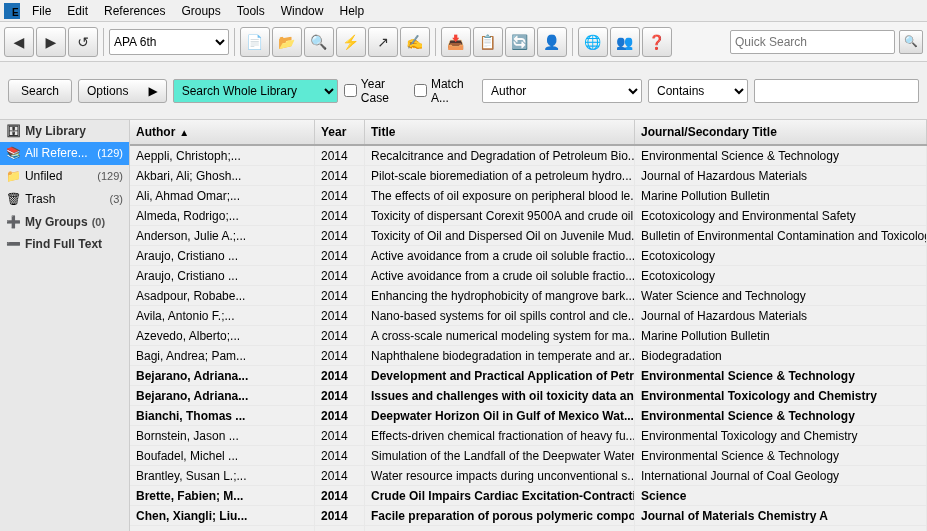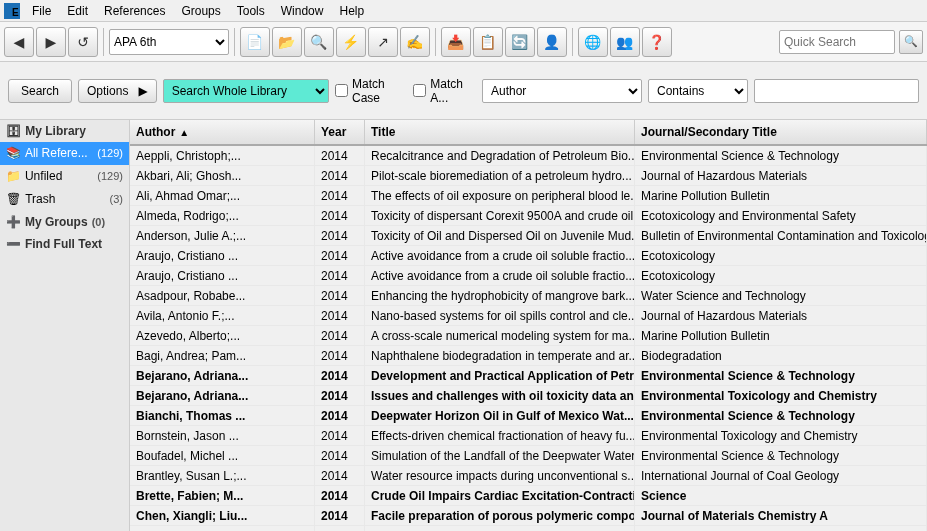--- a/index.html
+++ b/index.html
@@ -65,21 +65,21 @@
       background: #bbb;
       margin: 0 3px;
     }
     .quick-search-area {
       margin-left: auto;
       display: flex; align-items: center;
       gap: 4px;
     }
     .quick-search-input {
       height: 24px;
-      width: 116px;
+      width: 165px;
       border: 1px solid #aaa;
       padding: 0 4px;
       border-radius: 2px;
       background: white;
     }
     .search-go-btn {
       width: 24px; height: 24px;
       background: linear-gradient(to bottom, #fff, #ddd);
       border: 1px solid #aaa;
       border-radius: 2px;
@@ -117,21 +117,21 @@
       border-radius: 3px;
       cursor: pointer;
     }
     .options-btn {
       height: 24px;
       padding: 0 8px;
       background: linear-gradient(to bottom, #fff, #e0e0e0);
       border: 1px solid #aaa;
       border-radius: 3px;
       cursor: pointer;
-      display: flex; align-items: center; gap: 10px;
+      display: flex; align-items: center; gap: 20px;
     }
     .search-whole-dropdown {
       height: 24px;
       width: 180px;
       border: 1px solid #aaa;
       background: #5eead4;
       padding: 0 4px;
       border-radius: 2px;
       margin-left: auto;
       cursor: pointer;
@@ -291,21 +291,21 @@
     <button class="search-btn">Search</button>
     <button class="options-btn">
       <span>Options</span>
       <span>▶</span>
     </button>
     <select class="search-whole-dropdown">
       <option>Search Whole Library</option>
     </select>
     <div class="match-case-area">
       <input type="checkbox" style="">
-      <span>Match Case</span>
+      <span>Year Case</span>
       <input type="checkbox" style="">
       <span>Match A...</span>
     </div>
   </div>
   <div class="search-row-bottom">
     <select class="field-dropdown">
       <option>Author</option>
     </select>
     <select class="operator-dropdown">
       <option>Contains</option>

